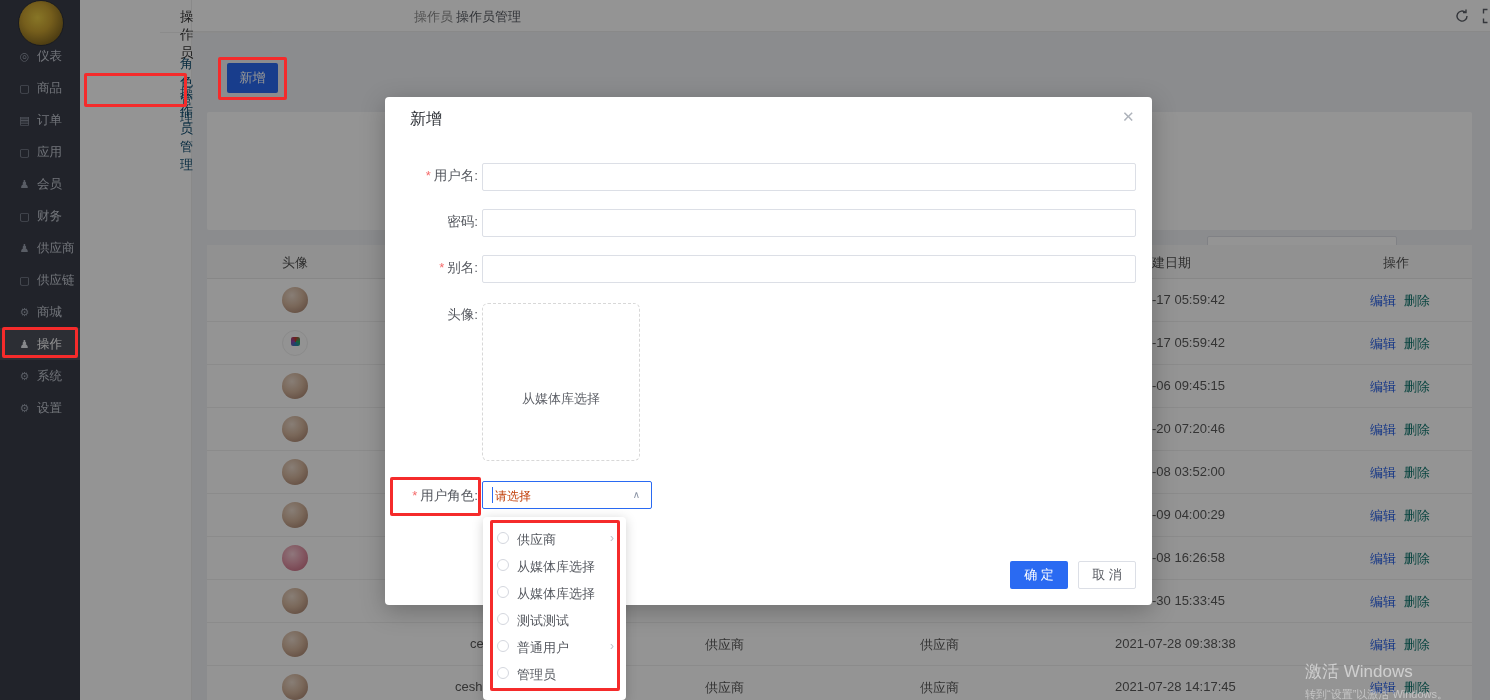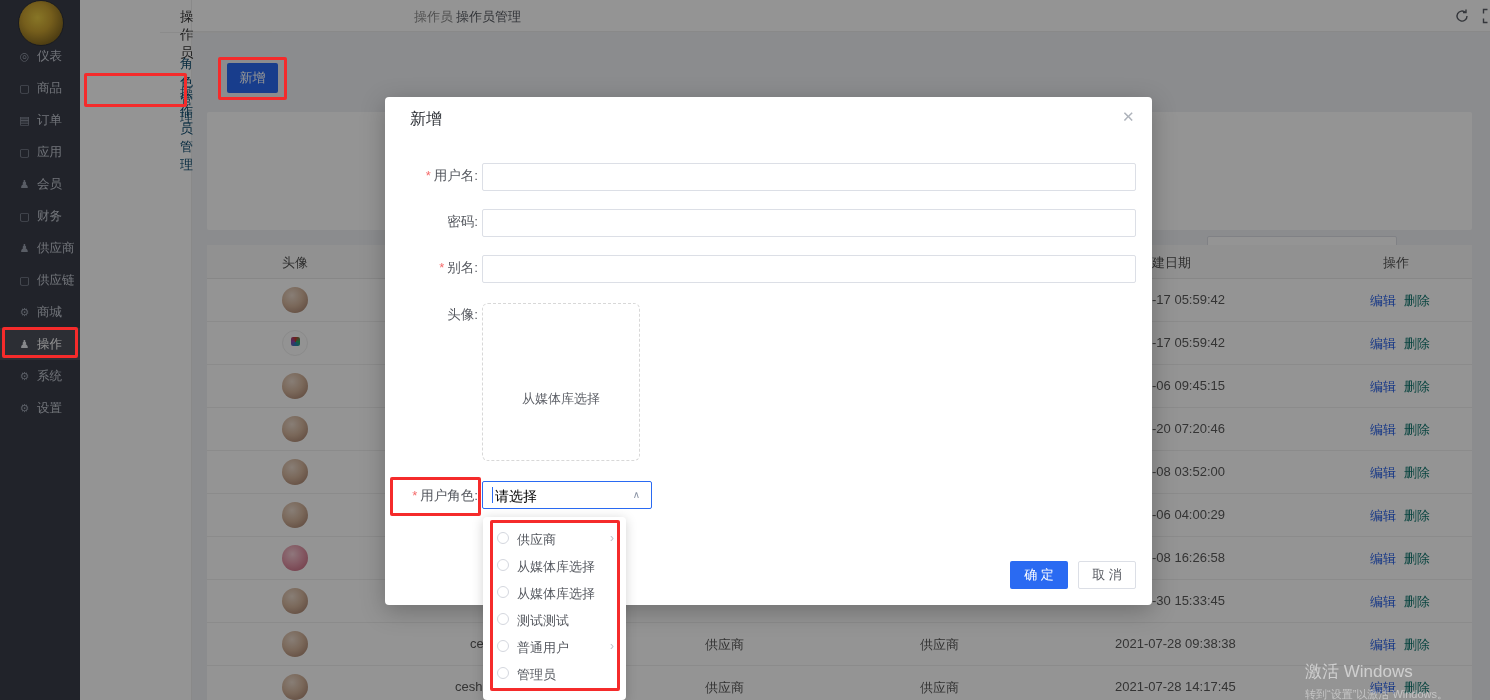--- a/index.html
+++ b/index.html
@@ -87,21 +87,21 @@
   .mlabel{position:absolute;left:0px;width:93px;text-align:right;font-size:13.5px;color:#55585f;}
   .req{color:#f56c6c;margin-right:3px;font-size:13px;}
   .minput{position:absolute;left:97px;width:654px;height:28px;box-sizing:border-box;
           border:1px solid #dcdfe6;border-radius:2px;background:#fff;font-family:inherit;font-size:13px;padding:0 10px;}
   #uploader{left:97px;top:206px;width:158px;height:158px;border:1px dashed #d8d8d8;border-radius:6px;
             box-sizing:border-box;cursor:pointer;}
   #uploader span{position:absolute;left:0;top:70px;width:100%;text-align:center;font-size:13px;color:#5c5f66;margin-top:16px;}
   #role-select{left:97px;top:384px;width:170px;height:28px;box-sizing:border-box;
                border:1px solid #2a6af2;border-radius:2px;background:#fff;cursor:pointer;}
   #role-caret{position:absolute;left:9px;top:5px;width:1px;height:16px;background:#2a6af2;}
-  #role-ph{position:absolute;left:12px;top:6px;font-size:14px;color:#000000;}
+  #role-ph{position:absolute;left:12px;top:6px;font-size:12px;color:#c2410c;}
   #role-chev{position:absolute;right:11px;top:7px;font-size:10px;color:#8a93a5;}
   #btn-ok{left:625px;top:464px;width:58px;height:28px;}
   #btn-cancel{left:693px;top:464px;width:58px;height:28px;background:#fff;color:#55585f;
               border:1px solid #dcdfe6;border-radius:2px;font-size:13px;
               display:flex;align-items:center;justify-content:center;cursor:pointer;font-family:inherit;}
 
   
   #dropdown{left:483px;top:517px;width:143px;height:183px;background:#fff;border-radius:4px;
             box-shadow:0 2px 12px rgba(0,0,0,0.18);z-index:110;padding-top:8px;box-sizing:border-box;}
   .opt{position:relative;height:27px;cursor:pointer;}
@@ -243,21 +243,21 @@
       <span class="lnk-del">删除</span>
     </div>
     <div class="trow">
       <span class="avatarc"></span>
       <span class="cell c-date occ">-08 03:52:00</span>
       <span class="lnk-edit">编辑</span>
       <span class="lnk-del">删除</span>
     </div>
     <div class="trow">
       <span class="avatarc"></span>
-      <span class="cell c-date occ">-06 04:00:29</span>
+      <span class="cell c-date occ">-09 04:00:29</span>
       <span class="lnk-edit">编辑</span>
       <span class="lnk-del">删除</span>
     </div>
     <div class="trow">
       <span class="avatarc pink"></span>
       <span class="cell c-date occ">-08 16:26:58</span>
       <span class="lnk-edit">编辑</span>
       <span class="lnk-del">删除</span>
     </div>
     <div class="trow">

